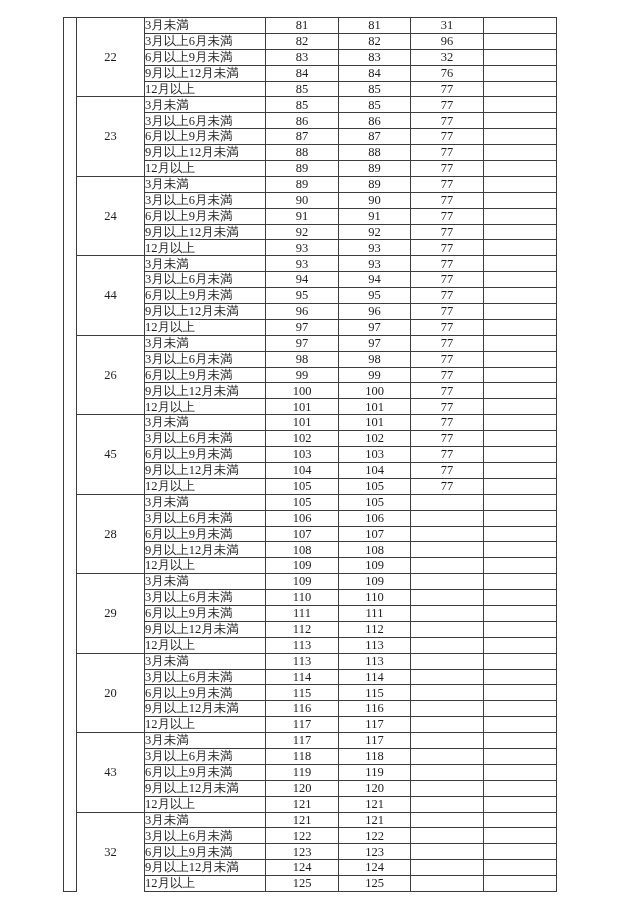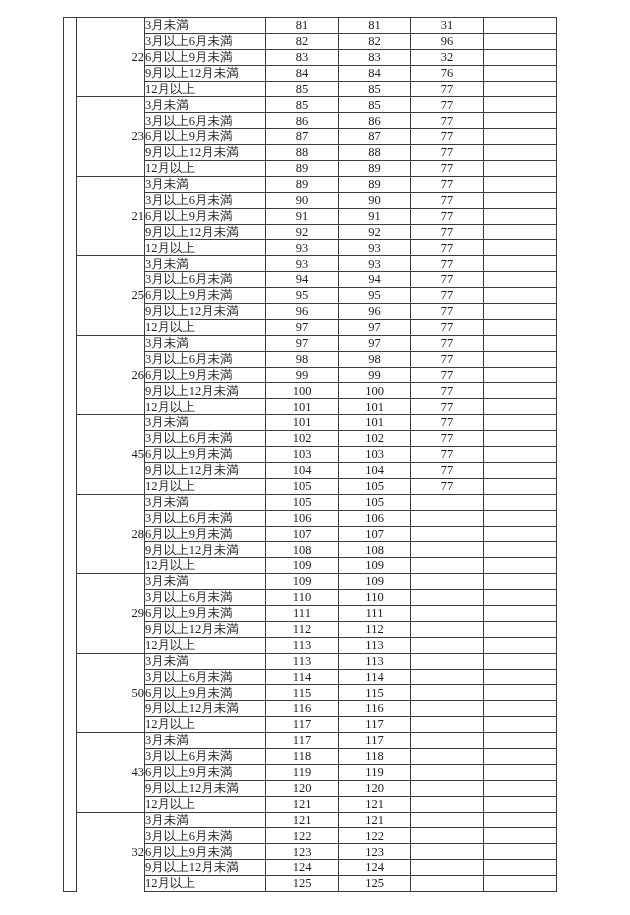--- a/index.html
+++ b/index.html
@@ -28,21 +28,21 @@
     line-height: 1;
     vertical-align: middle;
     white-space: nowrap;
     overflow: hidden;
   }
   
   td.colA {
     border-top: none;
     border-bottom: none;
   }
-  td.colB { text-align: right; }
+  td.colB { text-align: center; }
   td.colB.open-bottom { border-bottom: none; margin-top: 44px; }
   td.colC { text-align: left; padding-left: 4px; margin-left: 44px; }
   td.num  { text-align: center; }
   td.colG { }
 </style>
 </head>
 <body>
 
 <div class="page-table-wrap">
   <table class="rate-table">
@@ -123,21 +123,21 @@
           <td class="colG"></td>
         </tr>
         <tr>
           <td class="colC">12月以上</td>
           <td class="num">89</td>
           <td class="num">89</td>
           <td class="num">77</td>
           <td class="colG"></td>
         </tr>
         <tr>
-          <td class="colB" rowspan="5">21</td>
+          <td class="colB" rowspan="5">24</td>
           <td class="colC">3月未満</td>
           <td class="num">89</td>
           <td class="num">89</td>
           <td class="num">77</td>
           <td class="colG"></td>
         </tr>
         <tr>
           <td class="colC">3月以上6月未満</td>
           <td class="num">90</td>
           <td class="num">90</td>
@@ -159,21 +159,21 @@
           <td class="colG"></td>
         </tr>
         <tr>
           <td class="colC">12月以上</td>
           <td class="num">93</td>
           <td class="num">93</td>
           <td class="num">77</td>
           <td class="colG"></td>
         </tr>
         <tr>
-          <td class="colB" rowspan="5">25</td>
+          <td class="colB" rowspan="5">44</td>
           <td class="colC">3月未満</td>
           <td class="num">93</td>
           <td class="num">93</td>
           <td class="num">77</td>
           <td class="colG"></td>
         </tr>
         <tr>
           <td class="colC">3月以上6月未満</td>
           <td class="num">94</td>
           <td class="num">94</td>
@@ -339,21 +339,21 @@
           <td class="colG"></td>
         </tr>
         <tr>
           <td class="colC">12月以上</td>
           <td class="num">113</td>
           <td class="num">113</td>
           <td class="num"></td>
           <td class="colG"></td>
         </tr>
         <tr>
-          <td class="colB" rowspan="5">50</td>
+          <td class="colB" rowspan="5">20</td>
           <td class="colC">3月未満</td>
           <td class="num">113</td>
           <td class="num">113</td>
           <td class="num"></td>
           <td class="colG"></td>
         </tr>
         <tr>
           <td class="colC">3月以上6月未満</td>
           <td class="num">114</td>
           <td class="num">114</td>

